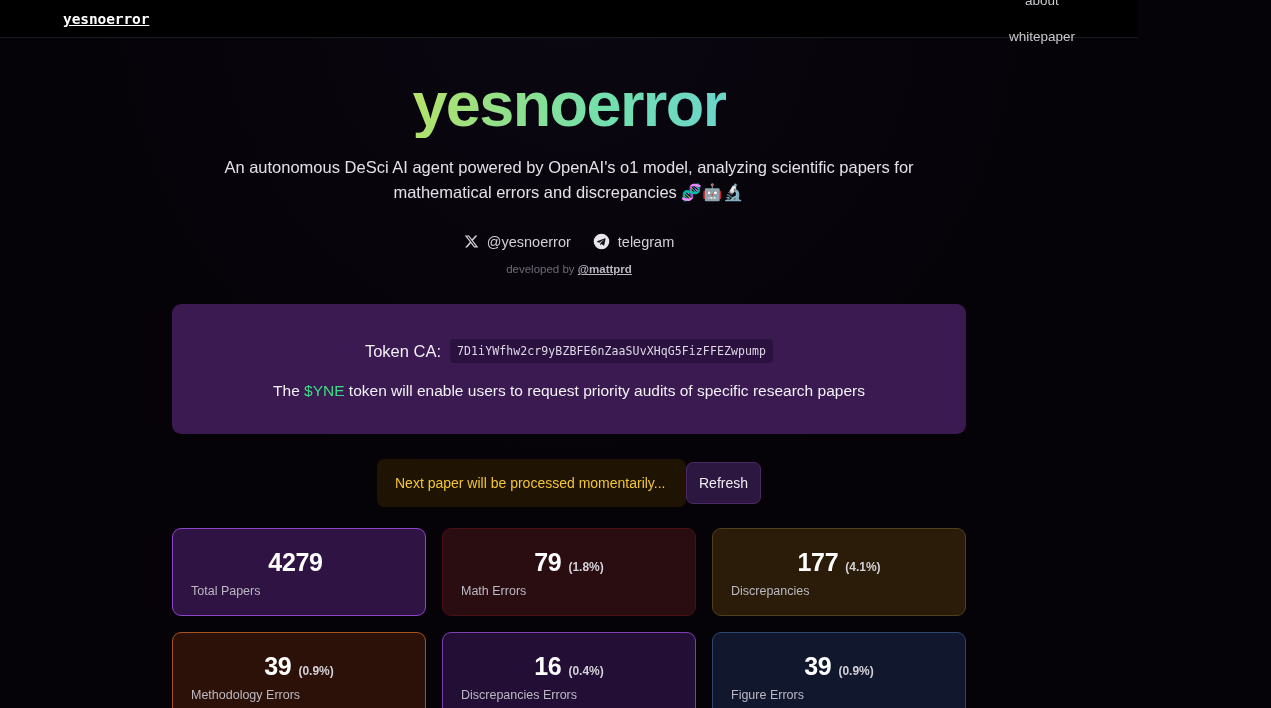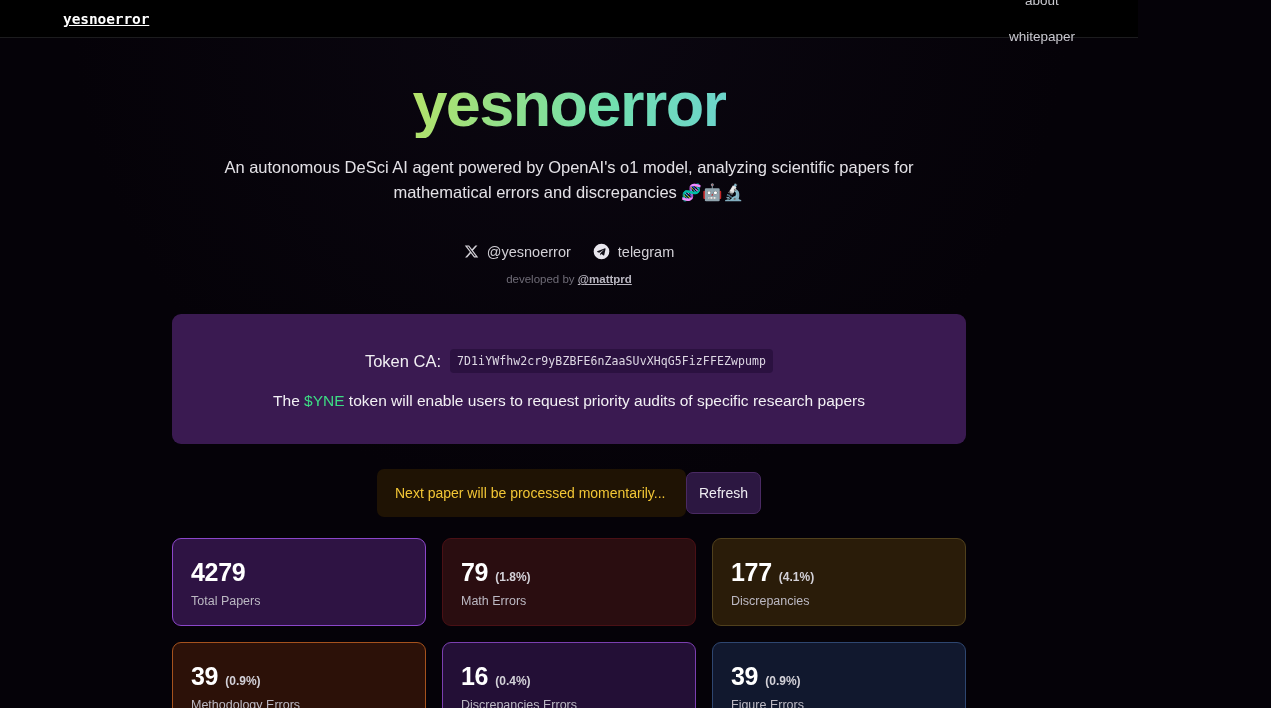--- a/index.html
+++ b/index.html
@@ -83,21 +83,21 @@
     margin: 17px auto 16px;
     width: 760px;
     font-size: 16.5px;
     line-height: 1.52;
     color: #e3e1e6;
     font-weight: 400;
   }
   .emoji { font-family: "DejaVu Sans", sans-serif; letter-spacing: 0.5px; }
 
   .socials {
-    margin-top: 38px;
+    margin-top: 28px;
     display: flex;
     align-items: center;
     justify-content: center;
     gap: 22px;
   }
   .social {
     display: inline-flex;
     align-items: center;
     gap: 8px;
     color: #d2d0d6;
@@ -184,20 +184,21 @@
   }
   .stat-card {
     border-radius: 9px;
     padding: 19px 18px 17px;
     min-height: 79px;
   }
   .stat-top {
     display: flex;
     align-items: baseline;
     gap: 7px;
+    justify-content: center;
   }
   .stat-value {
     font-size: 25px;
     font-weight: 700;
     color: #ffffff;
     letter-spacing: -0.3px;
   }
   .stat-pct {
     font-size: 12px;
     font-weight: 700;

